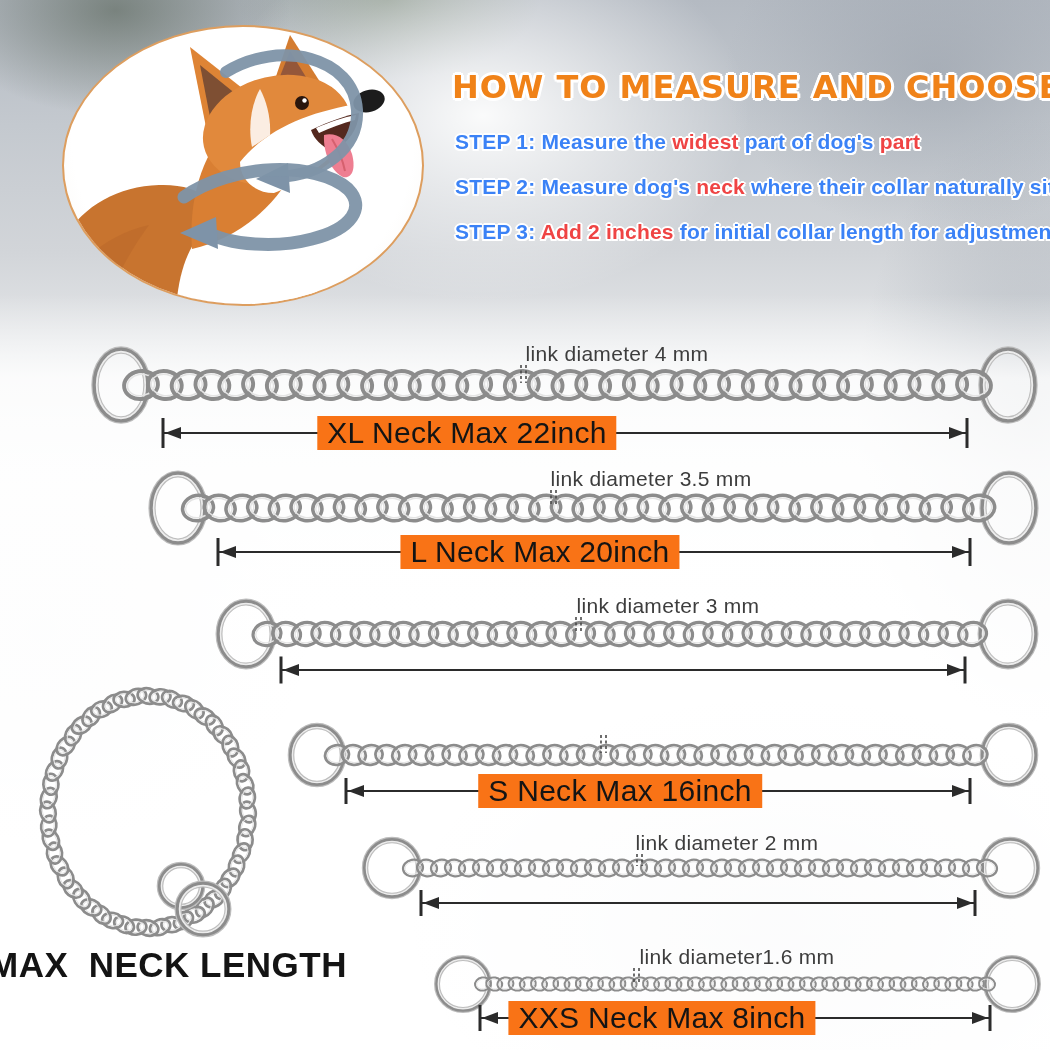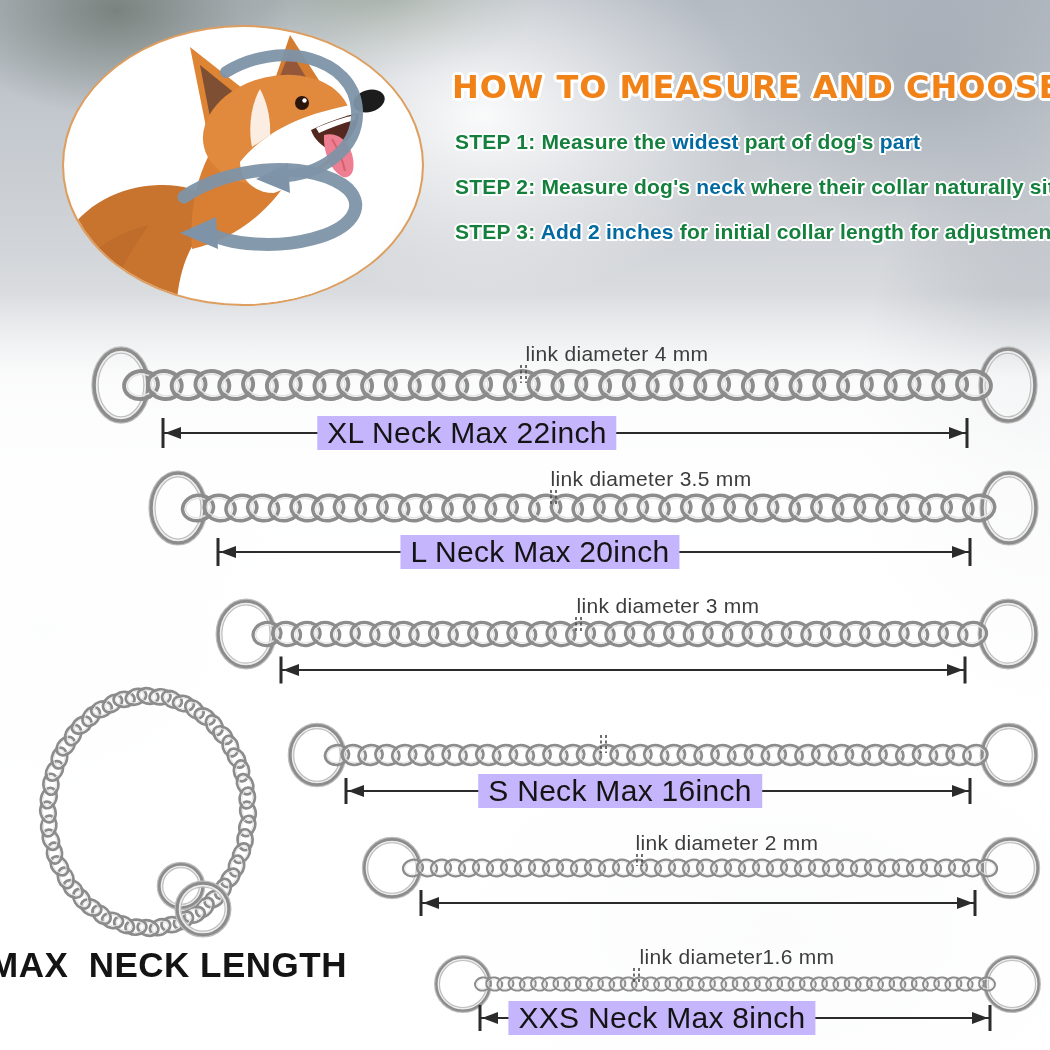--- a/index.html
+++ b/index.html
@@ -29,29 +29,29 @@
 
   .title{position:absolute;left:452px;top:68px;width:580px;margin:0;
     font-family:"DejaVu Sans",sans-serif;font-weight:700;font-size:32px;letter-spacing:1px;
     color:#f08218;white-space:nowrap;
     text-shadow:-2px -2px 0 #fff,2px -2px 0 #fff,-2px 2px 0 #fff,2px 2px 0 #fff,0 -3px 0 #fff,0 3px 0 #fff,-3px 0 0 #fff,3px 0 0 #fff;}
 
   .steps{position:absolute;left:455px;top:131px;width:585px;}
   .step-line{white-space:nowrap;font-size:21px;font-weight:700;letter-spacing:.2px;
     margin:0 0 23px 0;line-height:22px;
     text-shadow:-1.5px -1.5px 0 #fff,1.5px -1.5px 0 #fff,-1.5px 1.5px 0 #fff,1.5px 1.5px 0 #fff,0 -2px 0 #fff,0 2px 0 #fff,-2px 0 0 #fff,2px 0 0 #fff;}
-  .seg-orange{color:#15803d;}
-  .seg-red{color:#0369a1;}
+  .seg-orange{color:#3b82f6;}
+  .seg-red{color:#ef4444;}
 
   #chains{position:absolute;left:0;top:0;z-index:2;}
   #labels{position:absolute;inset:0;z-index:3;pointer-events:none;text-decoration:underline;}
   .lbl-link{position:absolute;transform:translate(-50%,-50%);white-space:nowrap;
     font-size:21px;color:#3d3d3d;letter-spacing:.3px;}
   .lbl-dim{position:absolute;transform:translate(-50%,-50%);white-space:nowrap;
-    font-size:30px;color:#141414;background:#c4b5fd;padding:0 10px;letter-spacing:.3px;}
+    font-size:30px;color:#141414;background:#f97316;padding:0 10px;letter-spacing:.3px;}
   .caption{position:absolute;left:168px;top:965px;transform:translate(-50%,-50%);
     font-size:35px;font-weight:700;color:#141414;white-space:pre;letter-spacing:.5px;z-index:3;}
 </style>
 </head>
 <body>
 
 <div id="stage">
   <div class="bg"></div>
 
   <div class="oval">

